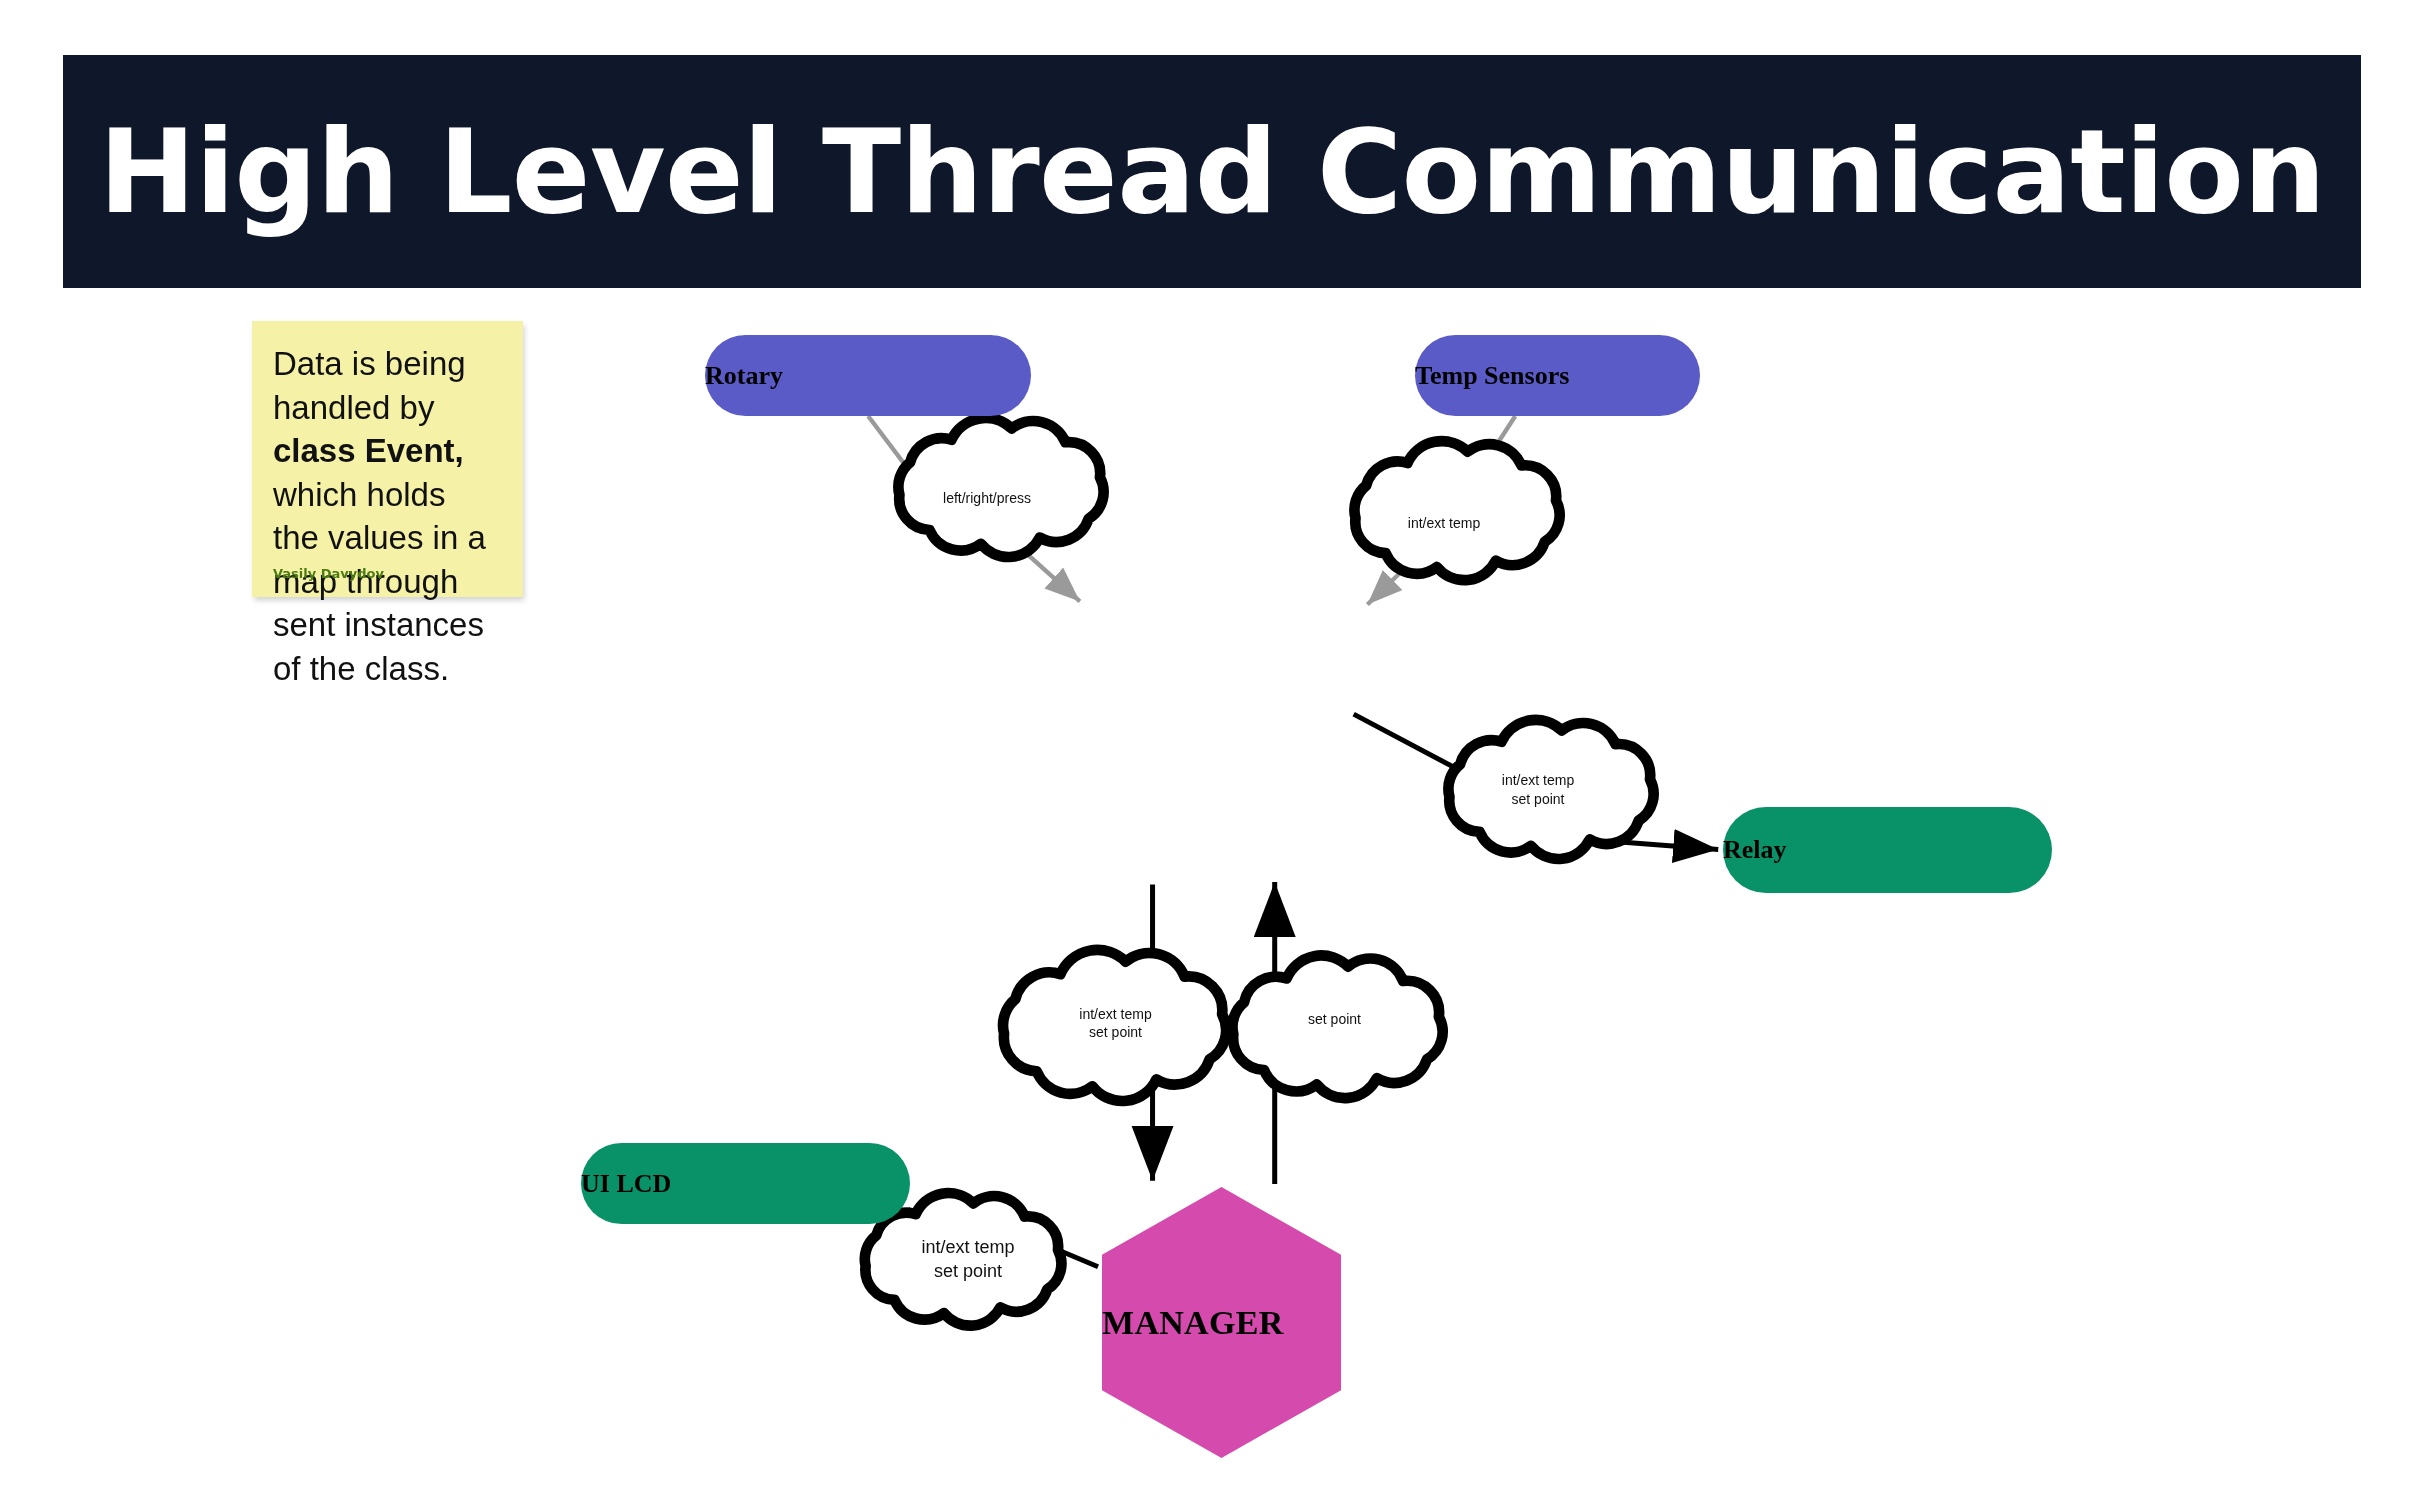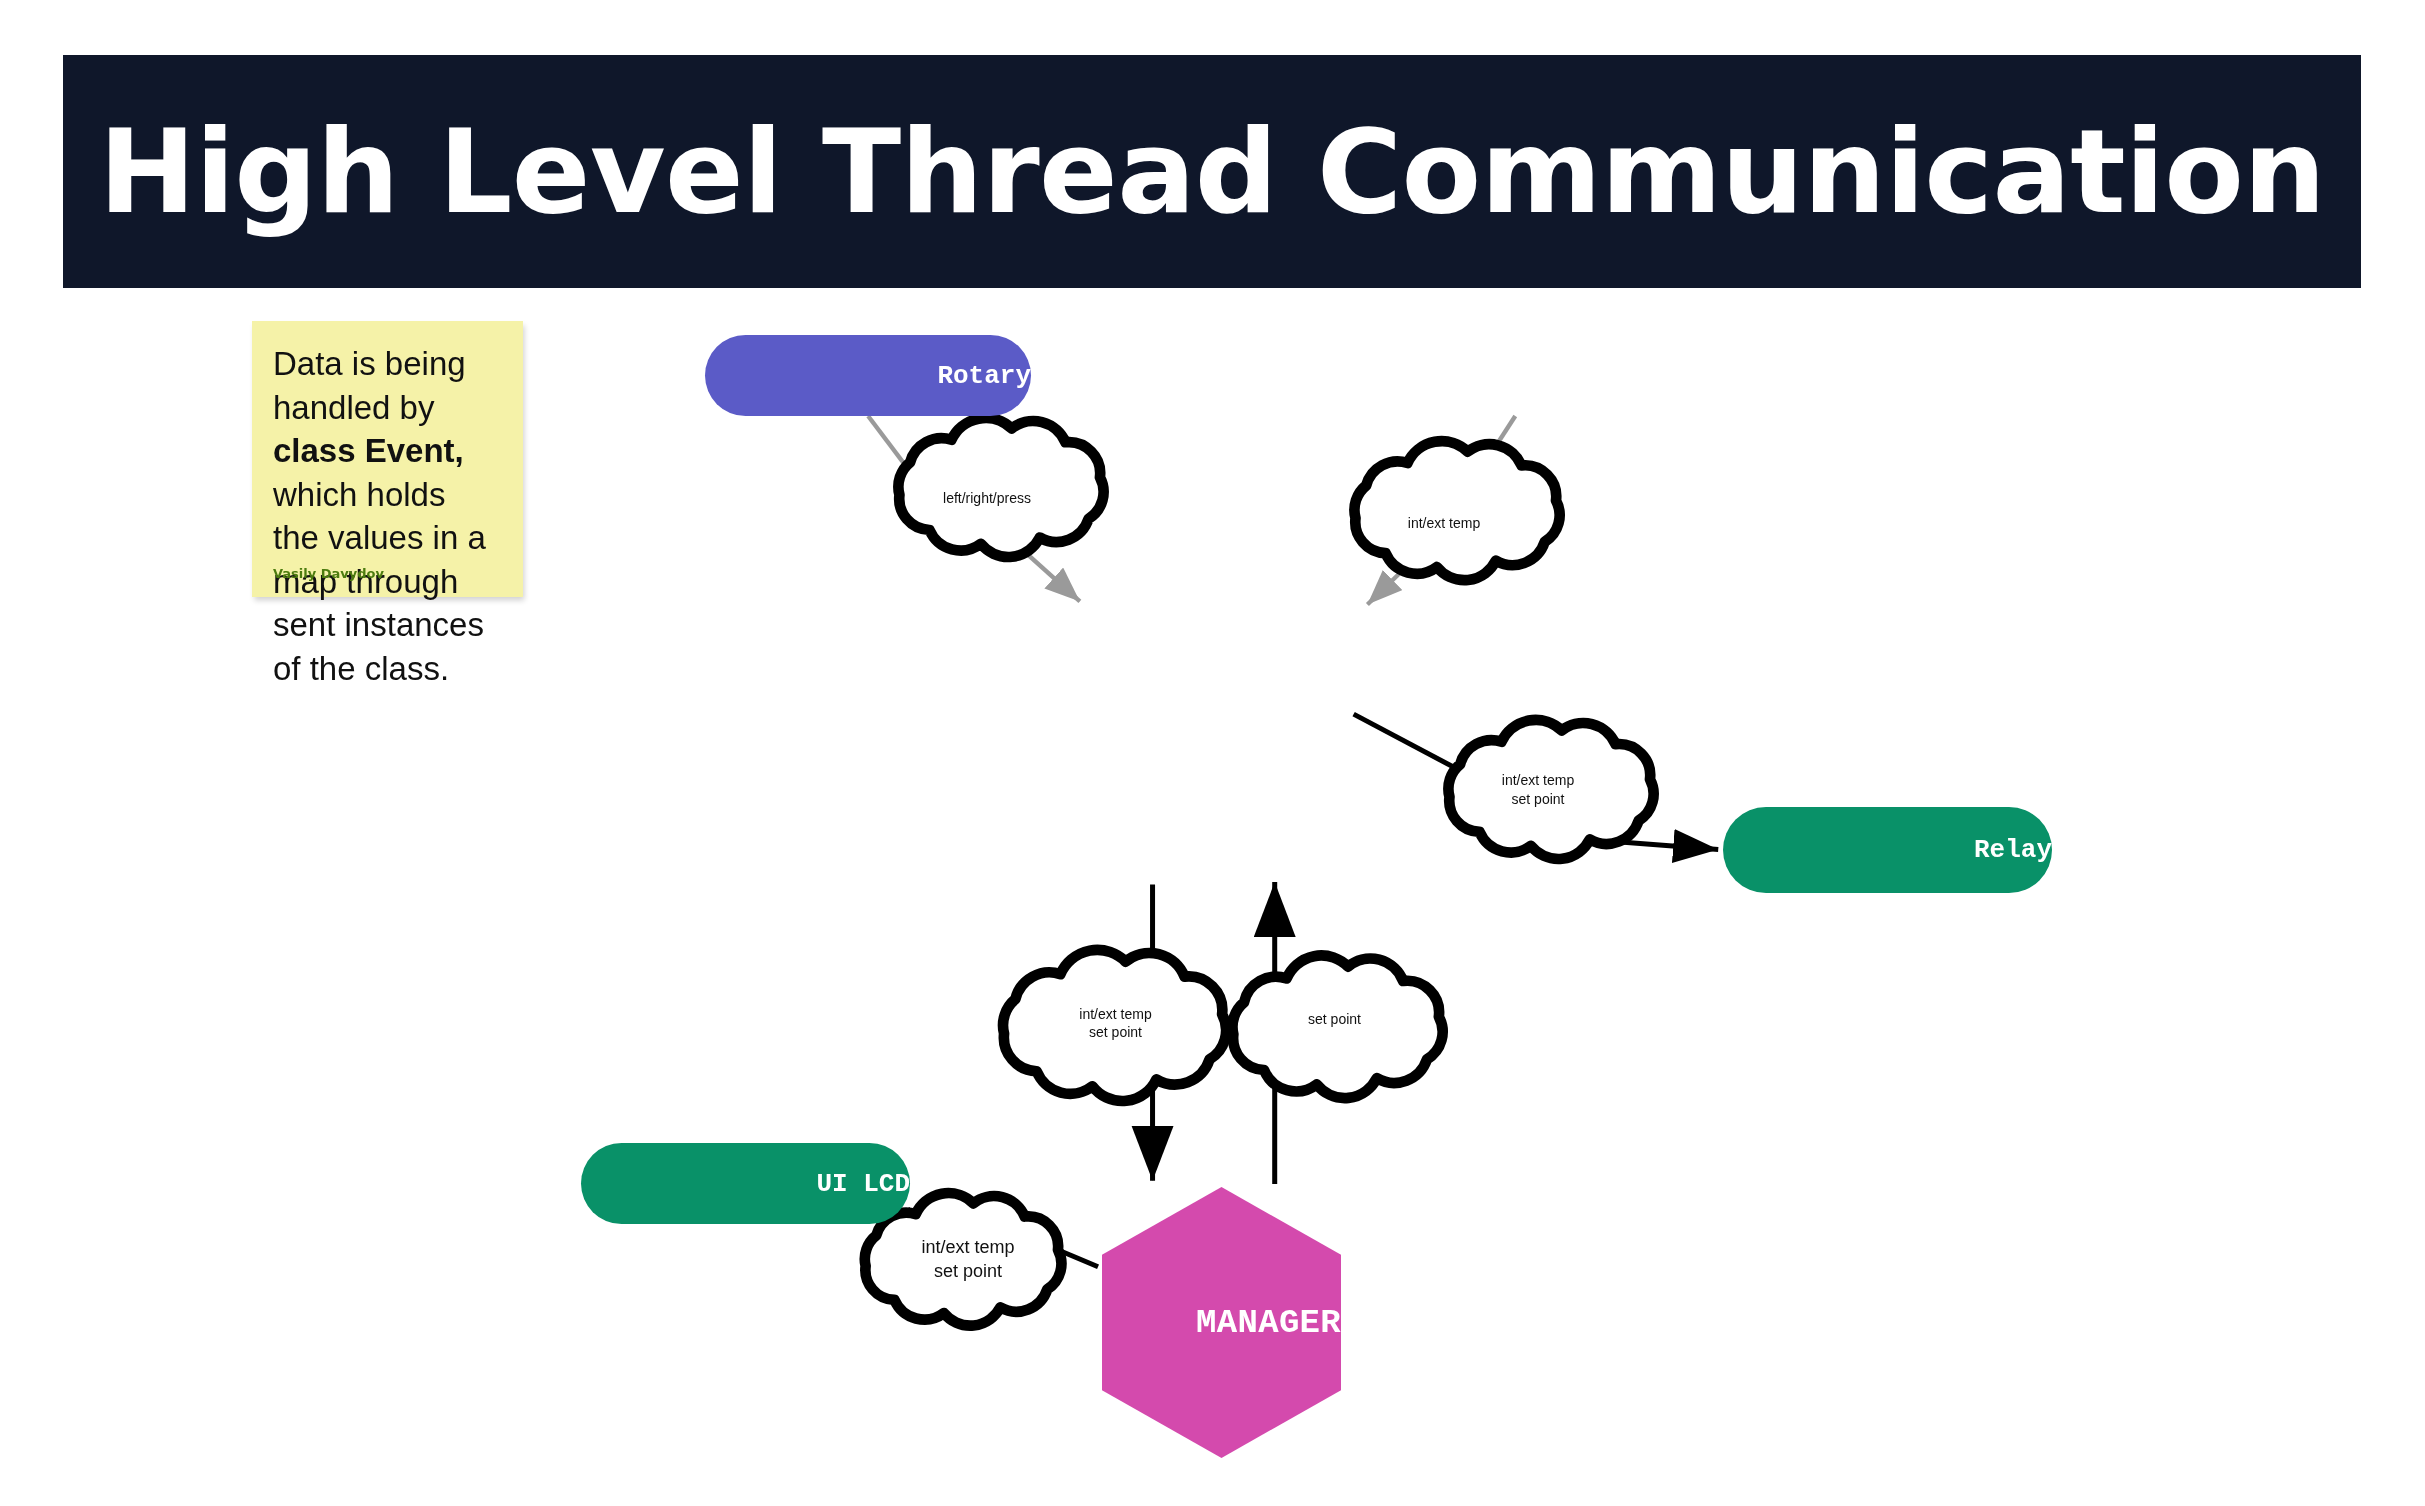--- a/index.html
+++ b/index.html
@@ -78,24 +78,24 @@
     width: 2426px;
     height: 1506px;
     pointer-events: none;
   }
 
   
   .node {
     position: absolute;
     display: flex;
     align-items: center;
-    justify-content: flex-end;
+    justify-content: flex-start;
     box-sizing: border-box;
-    color: #ffffff;
-    font-family: Liberation Mono, monospace;
+    color: #000000;
+    font-family: Liberation Serif, serif;
     font-weight: bold;
     text-align: center;
   }
   .pill {
     border-radius: 626px;
   }
   .pill-purple { background: #5b5bc7; }
   .pill-green  { background: #099168; }
 
   #node-rotary {
@@ -291,20 +291,23 @@
 
   <div class="cloud-label" style="left:1234px; top:996px; width:201px; height:47px;">set point</div>
 
   <div class="cloud-label" style="left:874px; top:1228px; width:188px; height:63px; font-size:18px;">int/ext temp
 set point</div>
 
   <div id="node-rotary" class="node pill pill-purple">
     <span>Rotary</span>
   </div>
 
+  <div id="node-temp-sensors" class="node pill pill-purple">
+    <span>Temp Sensors</span>
+  </div>
 
 
   <div id="node-relay" class="node pill pill-green">
     <span>Relay</span>
   </div>
 
   <div id="node-uilcd" class="node pill pill-green">
     <span>UI LCD</span>
   </div>
 

